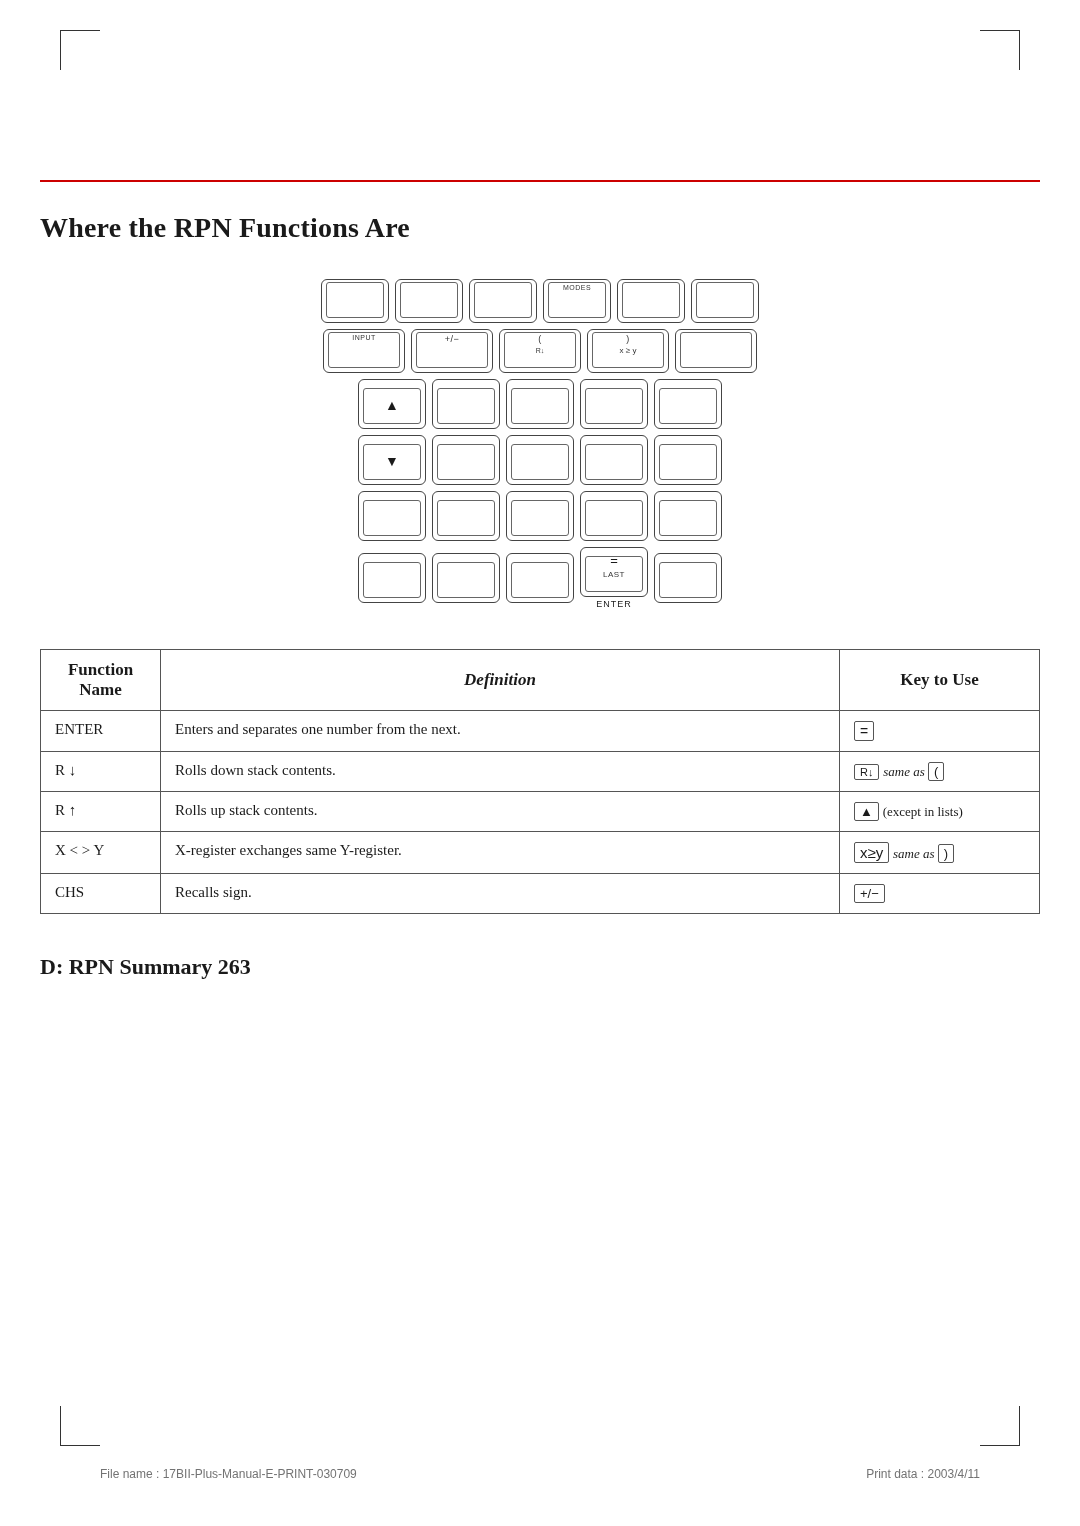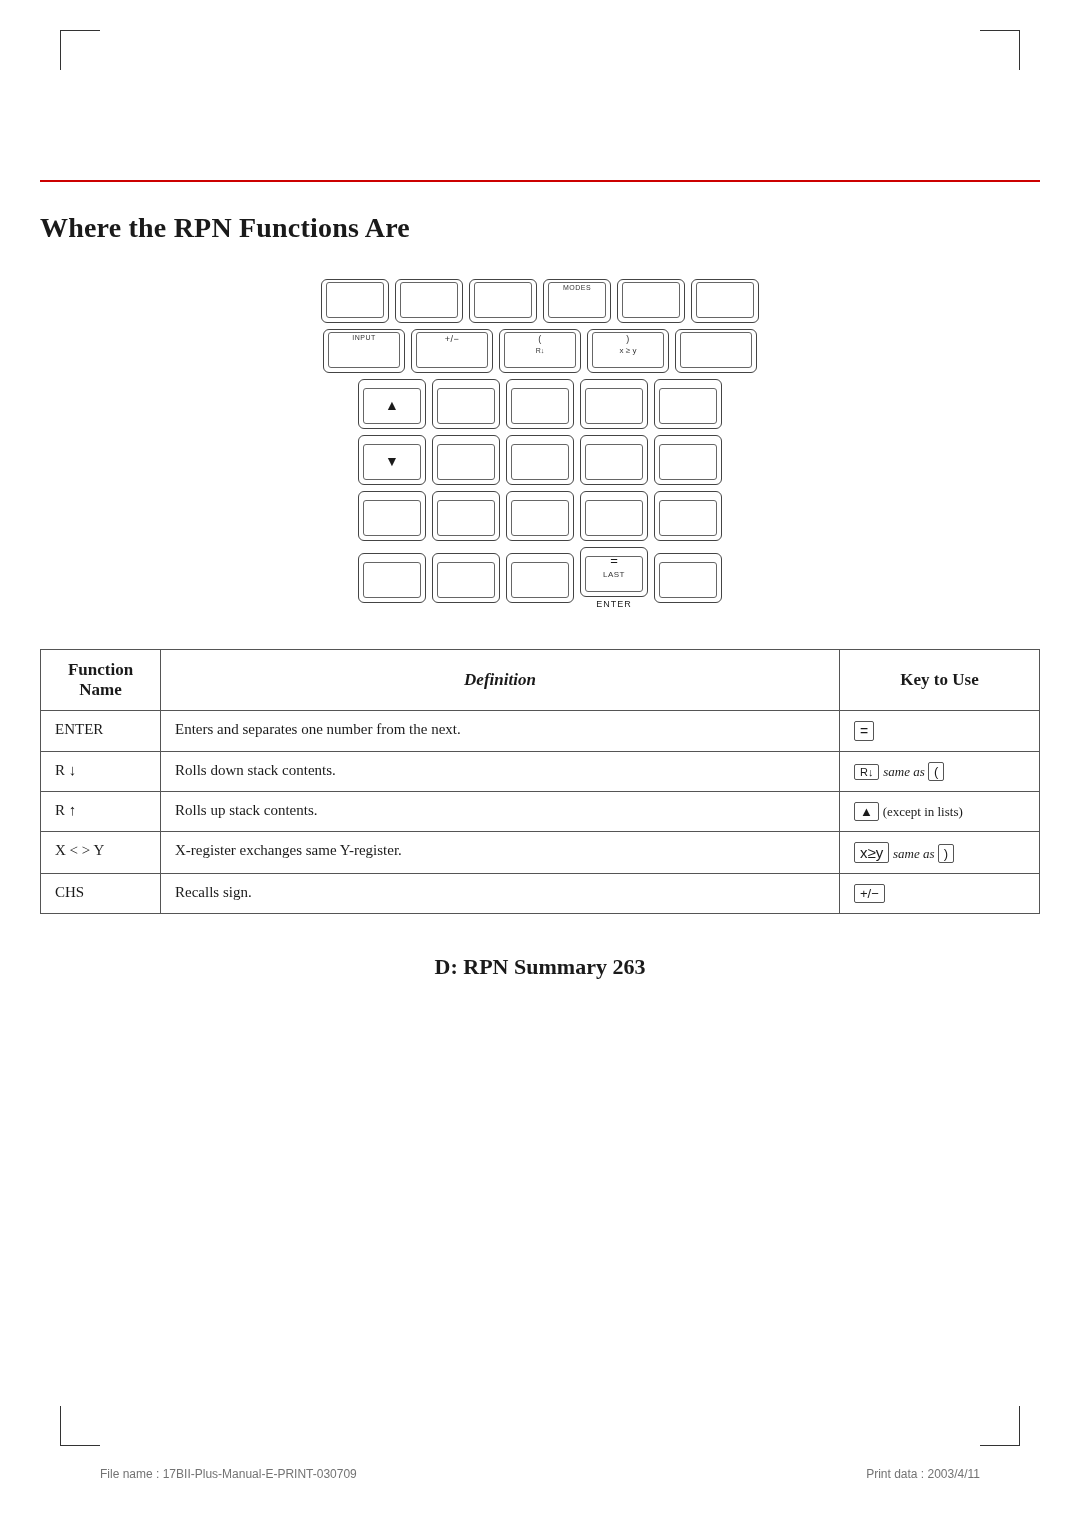--- a/index.html
+++ b/index.html
@@ -224,21 +224,21 @@
       right: 100px;
       display: flex;
       justify-content: space-between;
       font-size: 12px;
       font-family: Arial, sans-serif;
       color: #737373;
     }
 
     
     .bottom-summary {
-      text-align: center;
+      text-align: left;
       font-size: 22px;
       font-weight: 900;
       margin-top: 10px;
     }
 
     .italic-text {
     }
 
     
     .eq-key {

